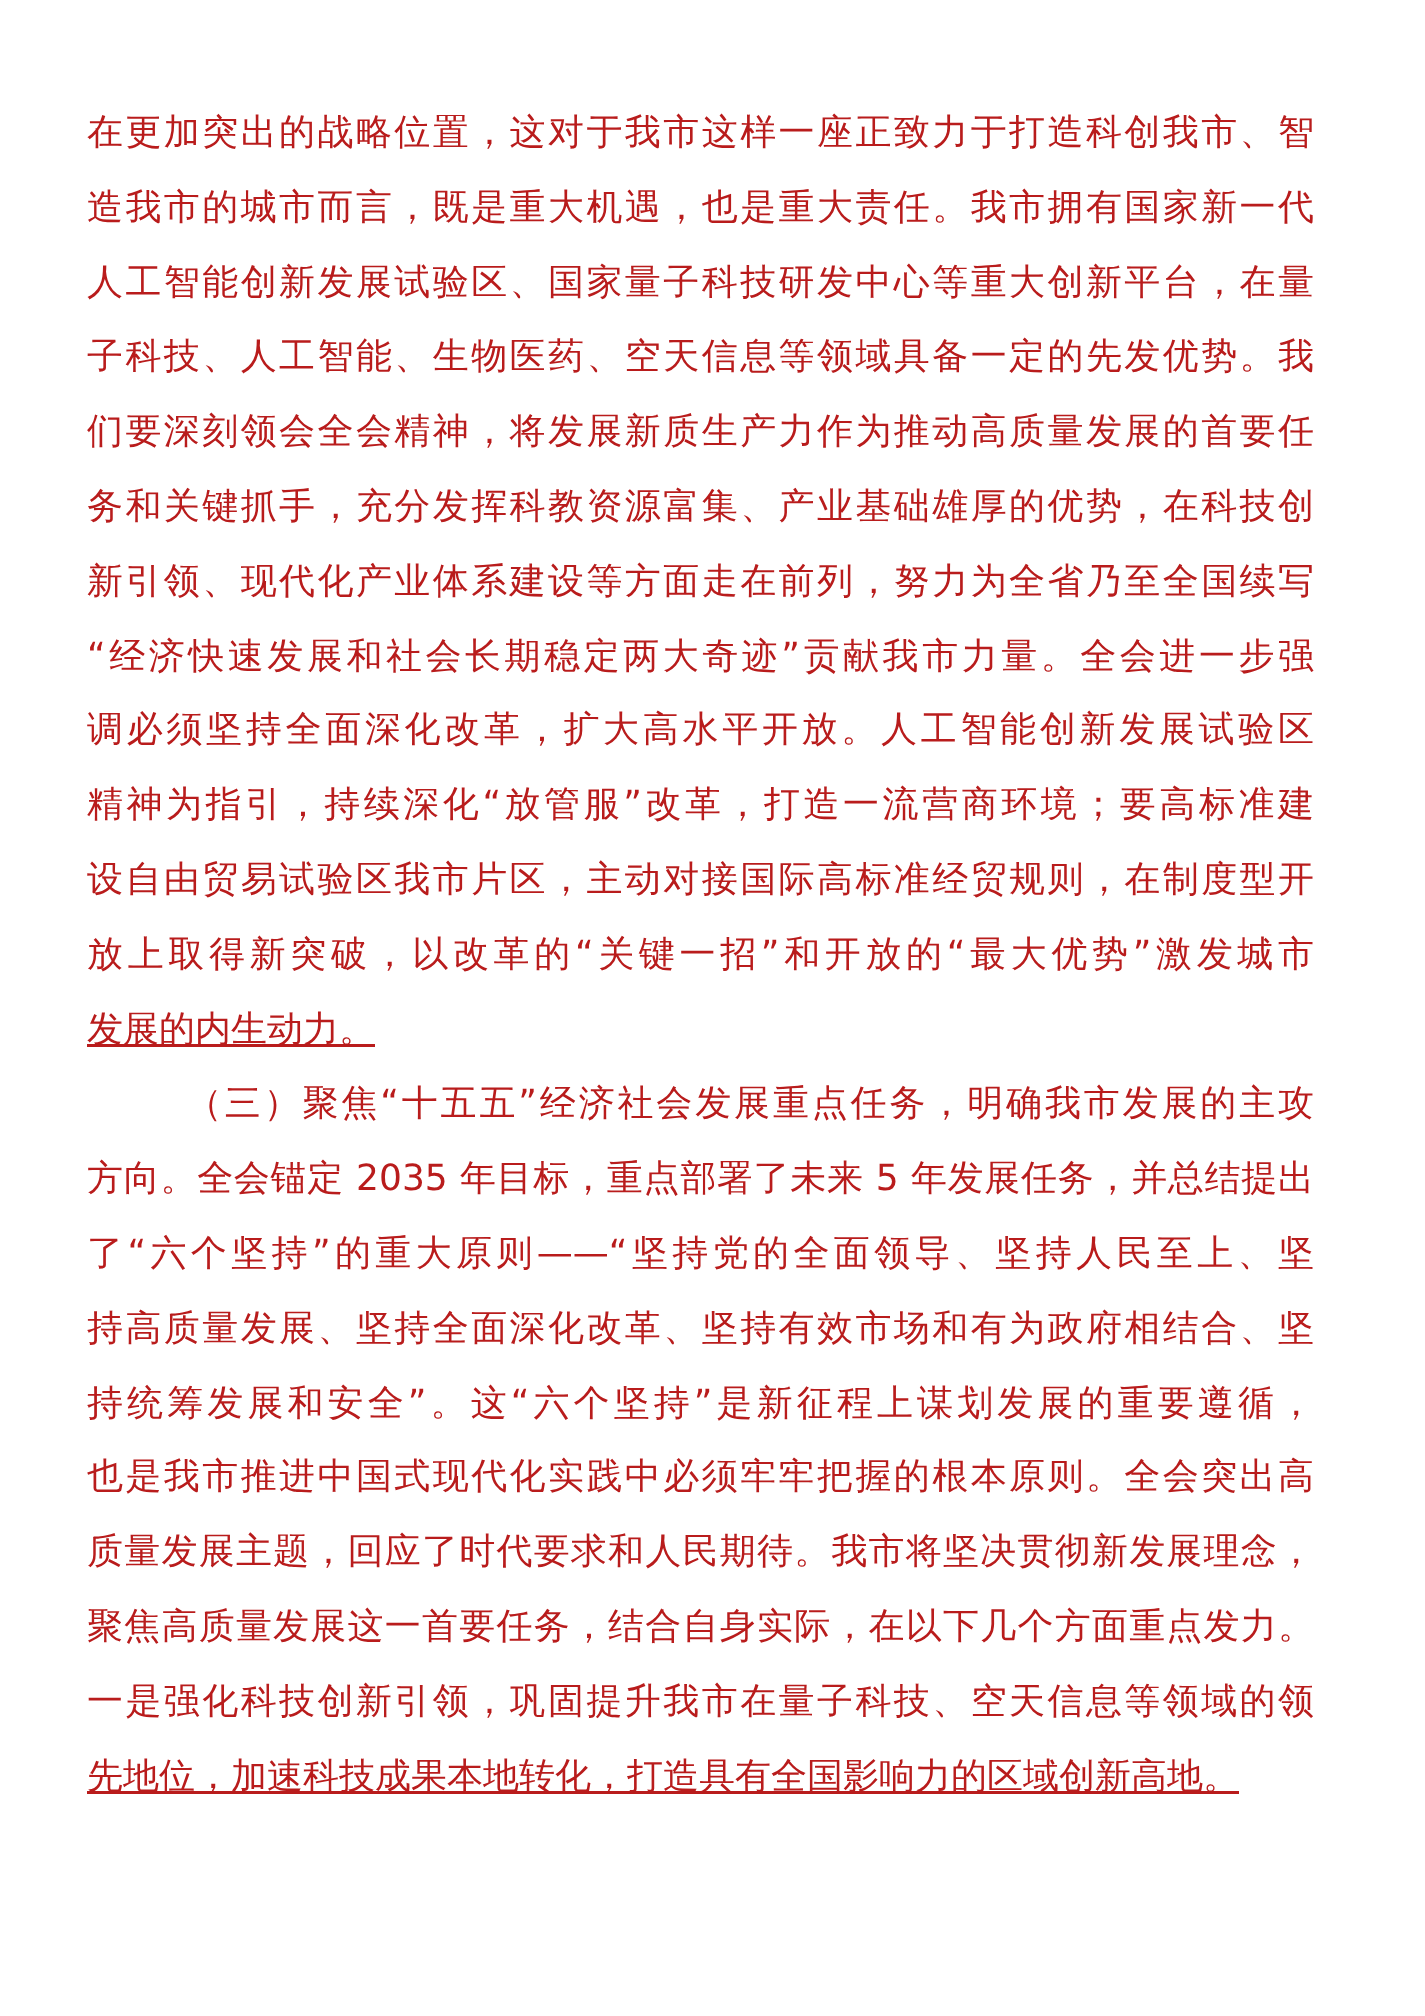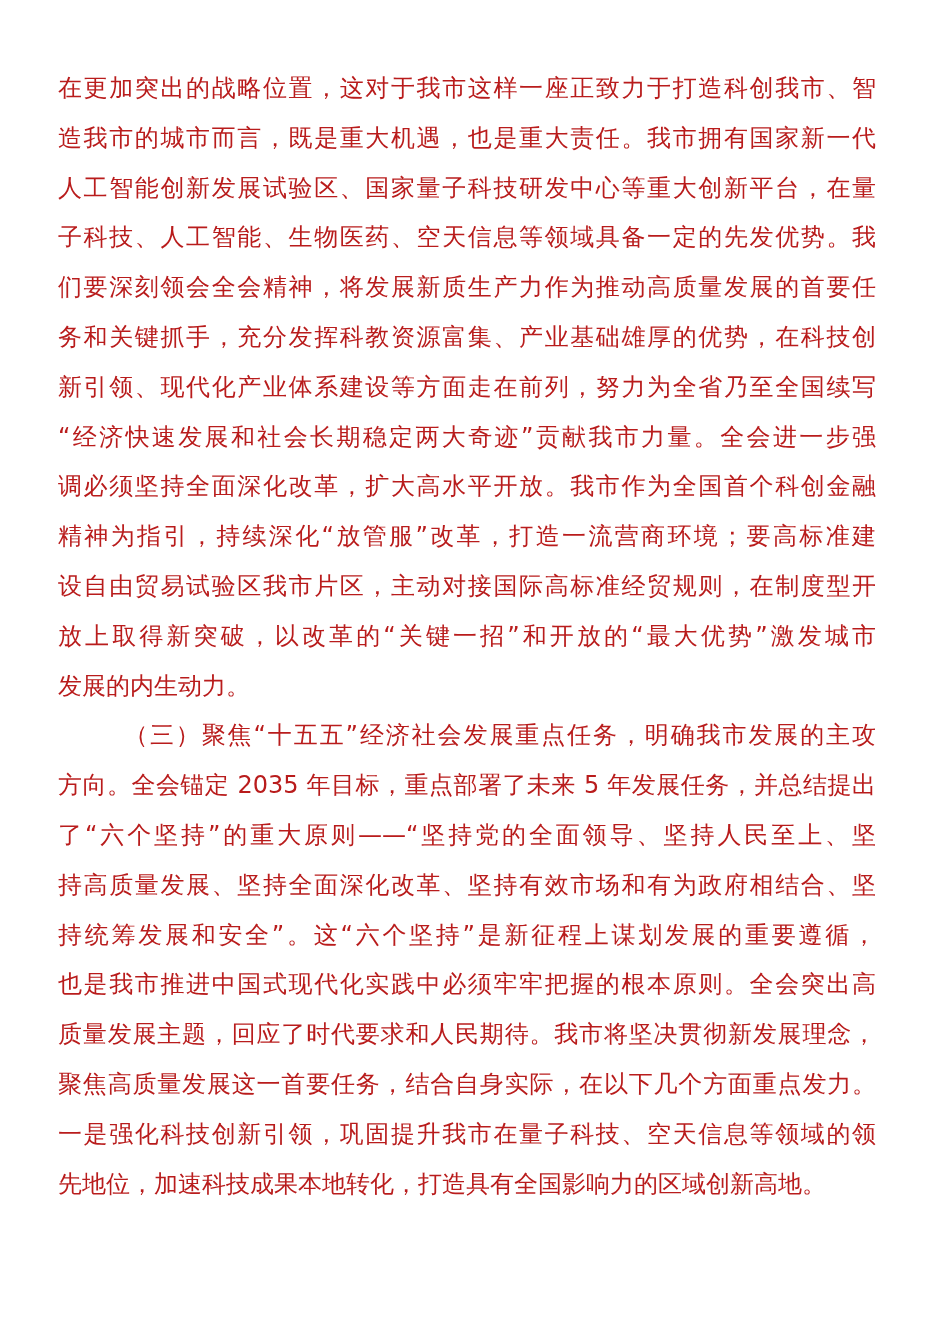--- a/index.html
+++ b/index.html
@@ -27,20 +27,21 @@
       height: 49.8px;
       line-height: 49.8px;
       white-space: nowrap;
       text-align-last: justify;
       text-align: justify;
       letter-spacing: 0px;
       overflow: visible;
     }
     .line.last {
       text-align-last: left;
+      text-decoration: underline;
     }
     .line.indent {
       padding-left: 66px;
     }
     .bold {
       font-weight: normal;
     }
     .seg {
       display: inline;
     }
@@ -52,21 +53,21 @@
 
   <div>
     <span class="line">在更加突出的战略位置，这对于我市这样一座正致力于打造科创我市、智</span>
     <span class="line">造我市的城市而言，既是重大机遇，也是重大责任。我市拥有国家新一代</span>
     <span class="line">人工智能创新发展试验区、国家量子科技研发中心等重大创新平台，在量</span>
     <span class="line">子科技、人工智能、生物医药、空天信息等领域具备一定的先发优势。我</span>
     <span class="line">们要深刻领会全会精神，将发展新质生产力作为推动高质量发展的首要任</span>
     <span class="line">务和关键抓手，充分发挥科教资源富集、产业基础雄厚的优势，在科技创</span>
     <span class="line">新引领、现代化产业体系建设等方面走在前列，努力为全省乃至全国续写</span>
     <span class="line">“经济快速发展和社会长期稳定两大奇迹”贡献我市力量。全会进一步强</span>
-    <span class="line">调必须坚持全面深化改革，扩大高水平开放。我市作为全国首个科创金融</span>
+    <span class="line">调必须坚持全面深化改革，扩大高水平开放。人工智能创新发展试验区</span>
     <span class="line">精神为指引，持续深化“放管服”改革，打造一流营商环境；要高标准建</span>
     <span class="line">设自由贸易试验区我市片区，主动对接国际高标准经贸规则，在制度型开</span>
     <span class="line">放上取得新突破，以改革的“关键一招”和开放的“最大优势”激发城市</span>
     <span class="line last">发展的内生动力。</span>
   </div>
 
   <div>
     <span class="line indent bold">（三）聚焦“十五五”经济社会发展重点任务，明确我市发展的主攻</span>
     <span class="line"><span class="seg bold">方向。</span><span class="seg">全会锚定 2035 年目标，重点部署了未来 5 年发展任务，并总结提出</span></span>
     <span class="line">了“六个坚持”的重大原则——“坚持党的全面领导、坚持人民至上、坚</span>

